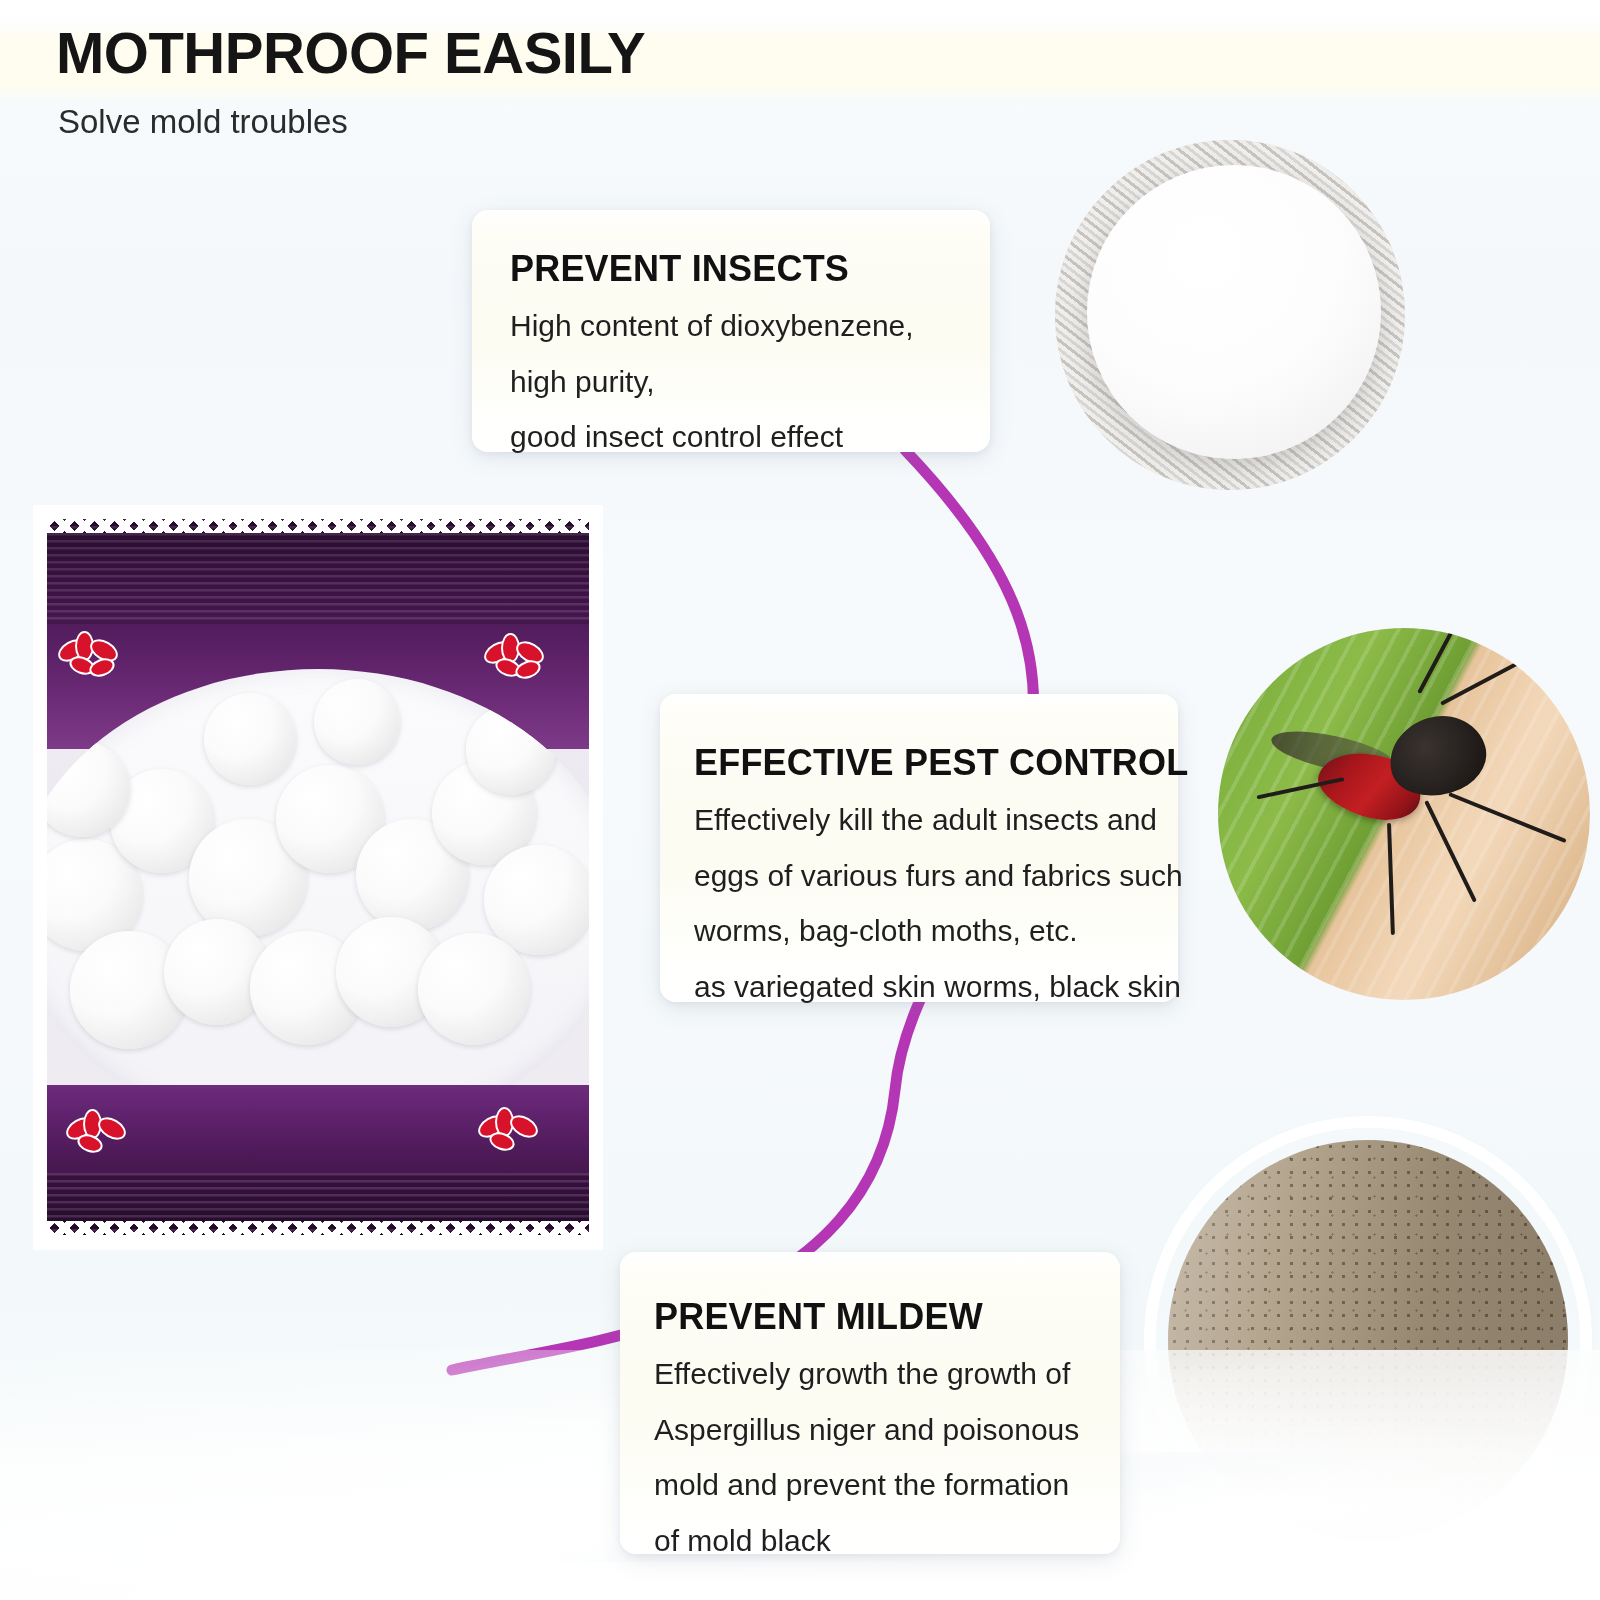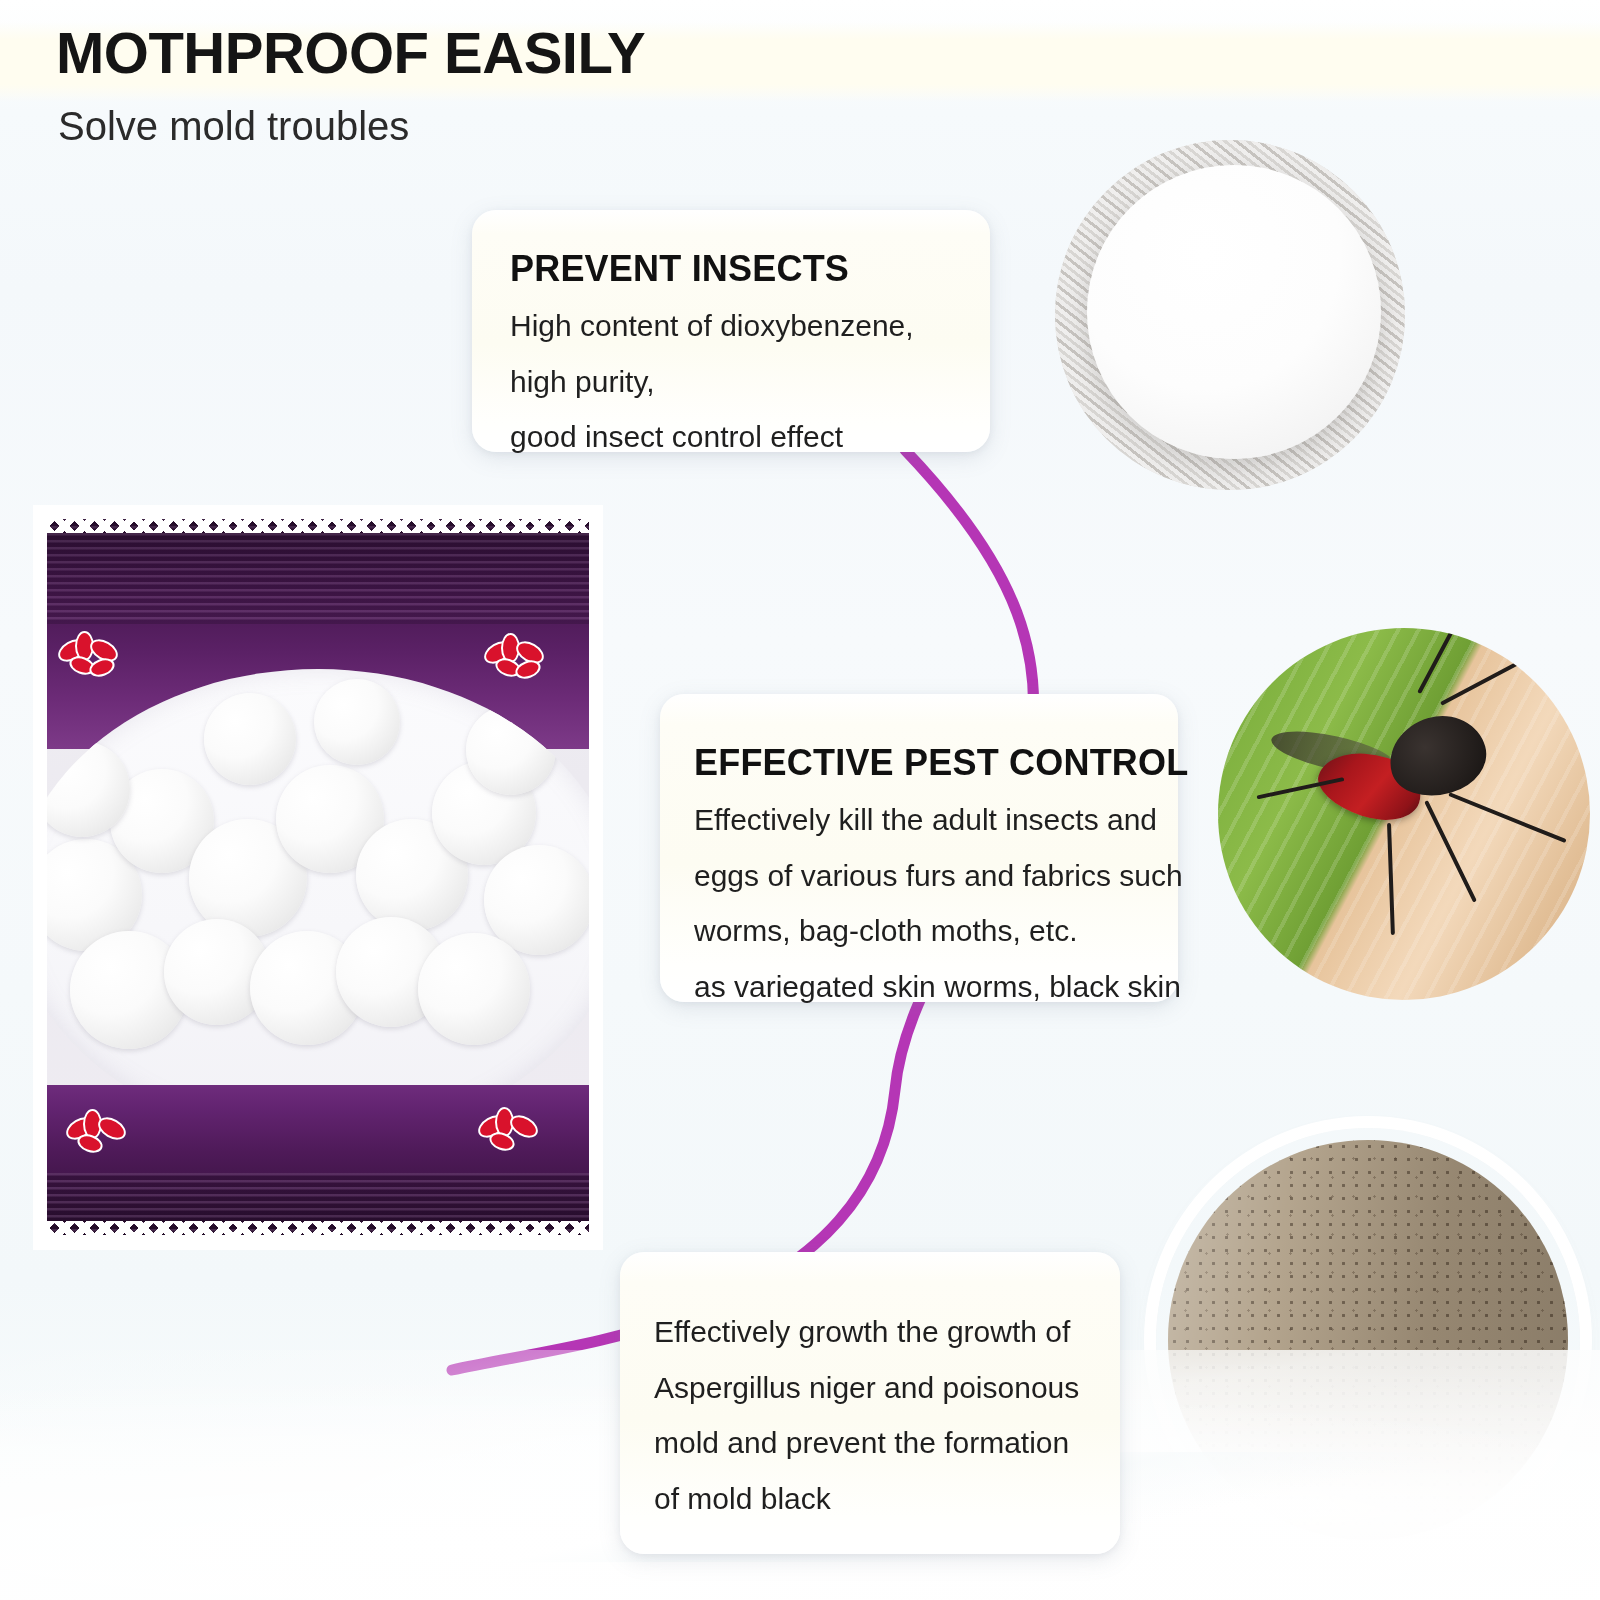--- a/index.html
+++ b/index.html
@@ -36,29 +36,29 @@
   }
 
   
   .headline{
     position:absolute;left:56px;top:24px;
     font-size:58px;font-weight:bold;letter-spacing:-.5px;
     color:#151515;line-height:1.0;white-space:nowrap;
   }
   .subhead{
     position:absolute;left:58px;top:104px;
-    font-size:40px;color:#2b2b2b;line-height:1.1;white-space:nowrap;
+    font-size:33px;color:#2b2b2b;line-height:1.1;white-space:nowrap;
   }
 
   
   .connector{position:absolute;left:0;top:0;width:1600px;height:1600px;pointer-events:none;}
 
   
   .card{
-    position:absolute;border-radius:24px;
+    position:absolute;border-radius:16px;
     background:linear-gradient(180deg,#ffffff 0%,#fefdf6 10%,#fdfcf2 55%,#fffffd 88%,#ffffff 100%);
     box-shadow:0 6px 22px rgba(120,130,150,.16), 0 2px 6px rgba(120,130,150,.10);
     box-sizing:border-box;
   }
   .card .c-title{
     font-size:36px;font-weight:bold;color:#111111;letter-spacing:.2px;
     white-space:nowrap;margin:0 0 6px 0;
   }
   .card .c-body{font-size:30px;color:#1f1f1f;line-height:1.32;}
   .card .c-body div{white-space:nowrap;margin-top:16px;}
@@ -364,20 +364,21 @@
     <div class="c-title">EFFECTIVE PEST CONTROL</div>
     <div class="c-body">
       <div>Effectively kill the adult insects and</div>
       <div>eggs of various furs and fabrics such</div>
       <div>worms, bag-cloth moths, etc.</div>
       <div>as variegated skin worms, black skin</div>
     </div>
   </div>
 
   <div class="card" id="card-mildew">
+    <div class="c-title">PREVENT MILDEW</div>
     <div class="c-body">
       <div>Effectively growth the growth of</div>
       <div>Aspergillus niger and poisonous</div>
       <div>mold and prevent the formation</div>
       <div>of mold black</div>
     </div>
   </div>
 
 </div>
 

